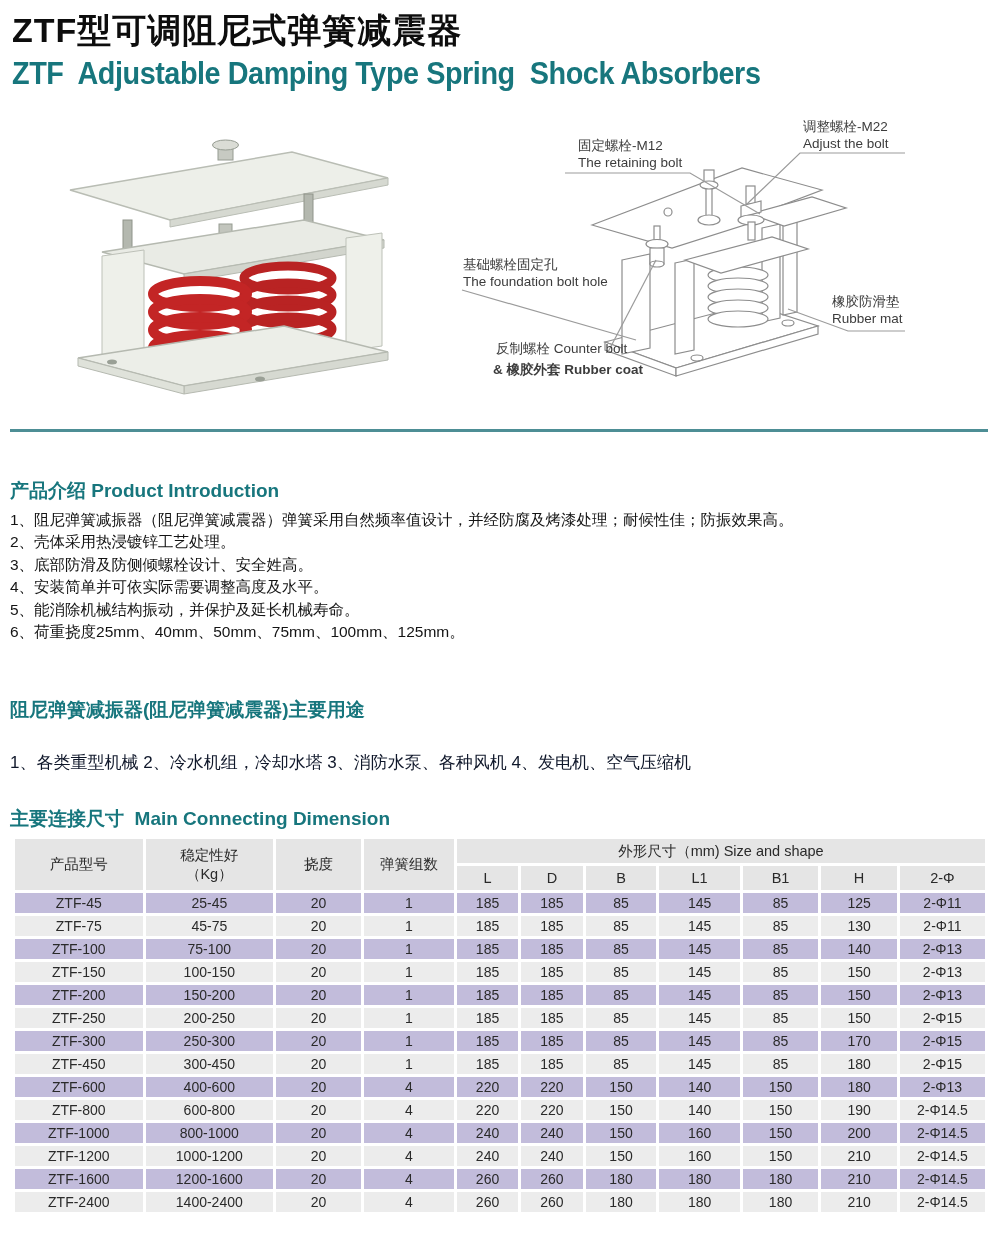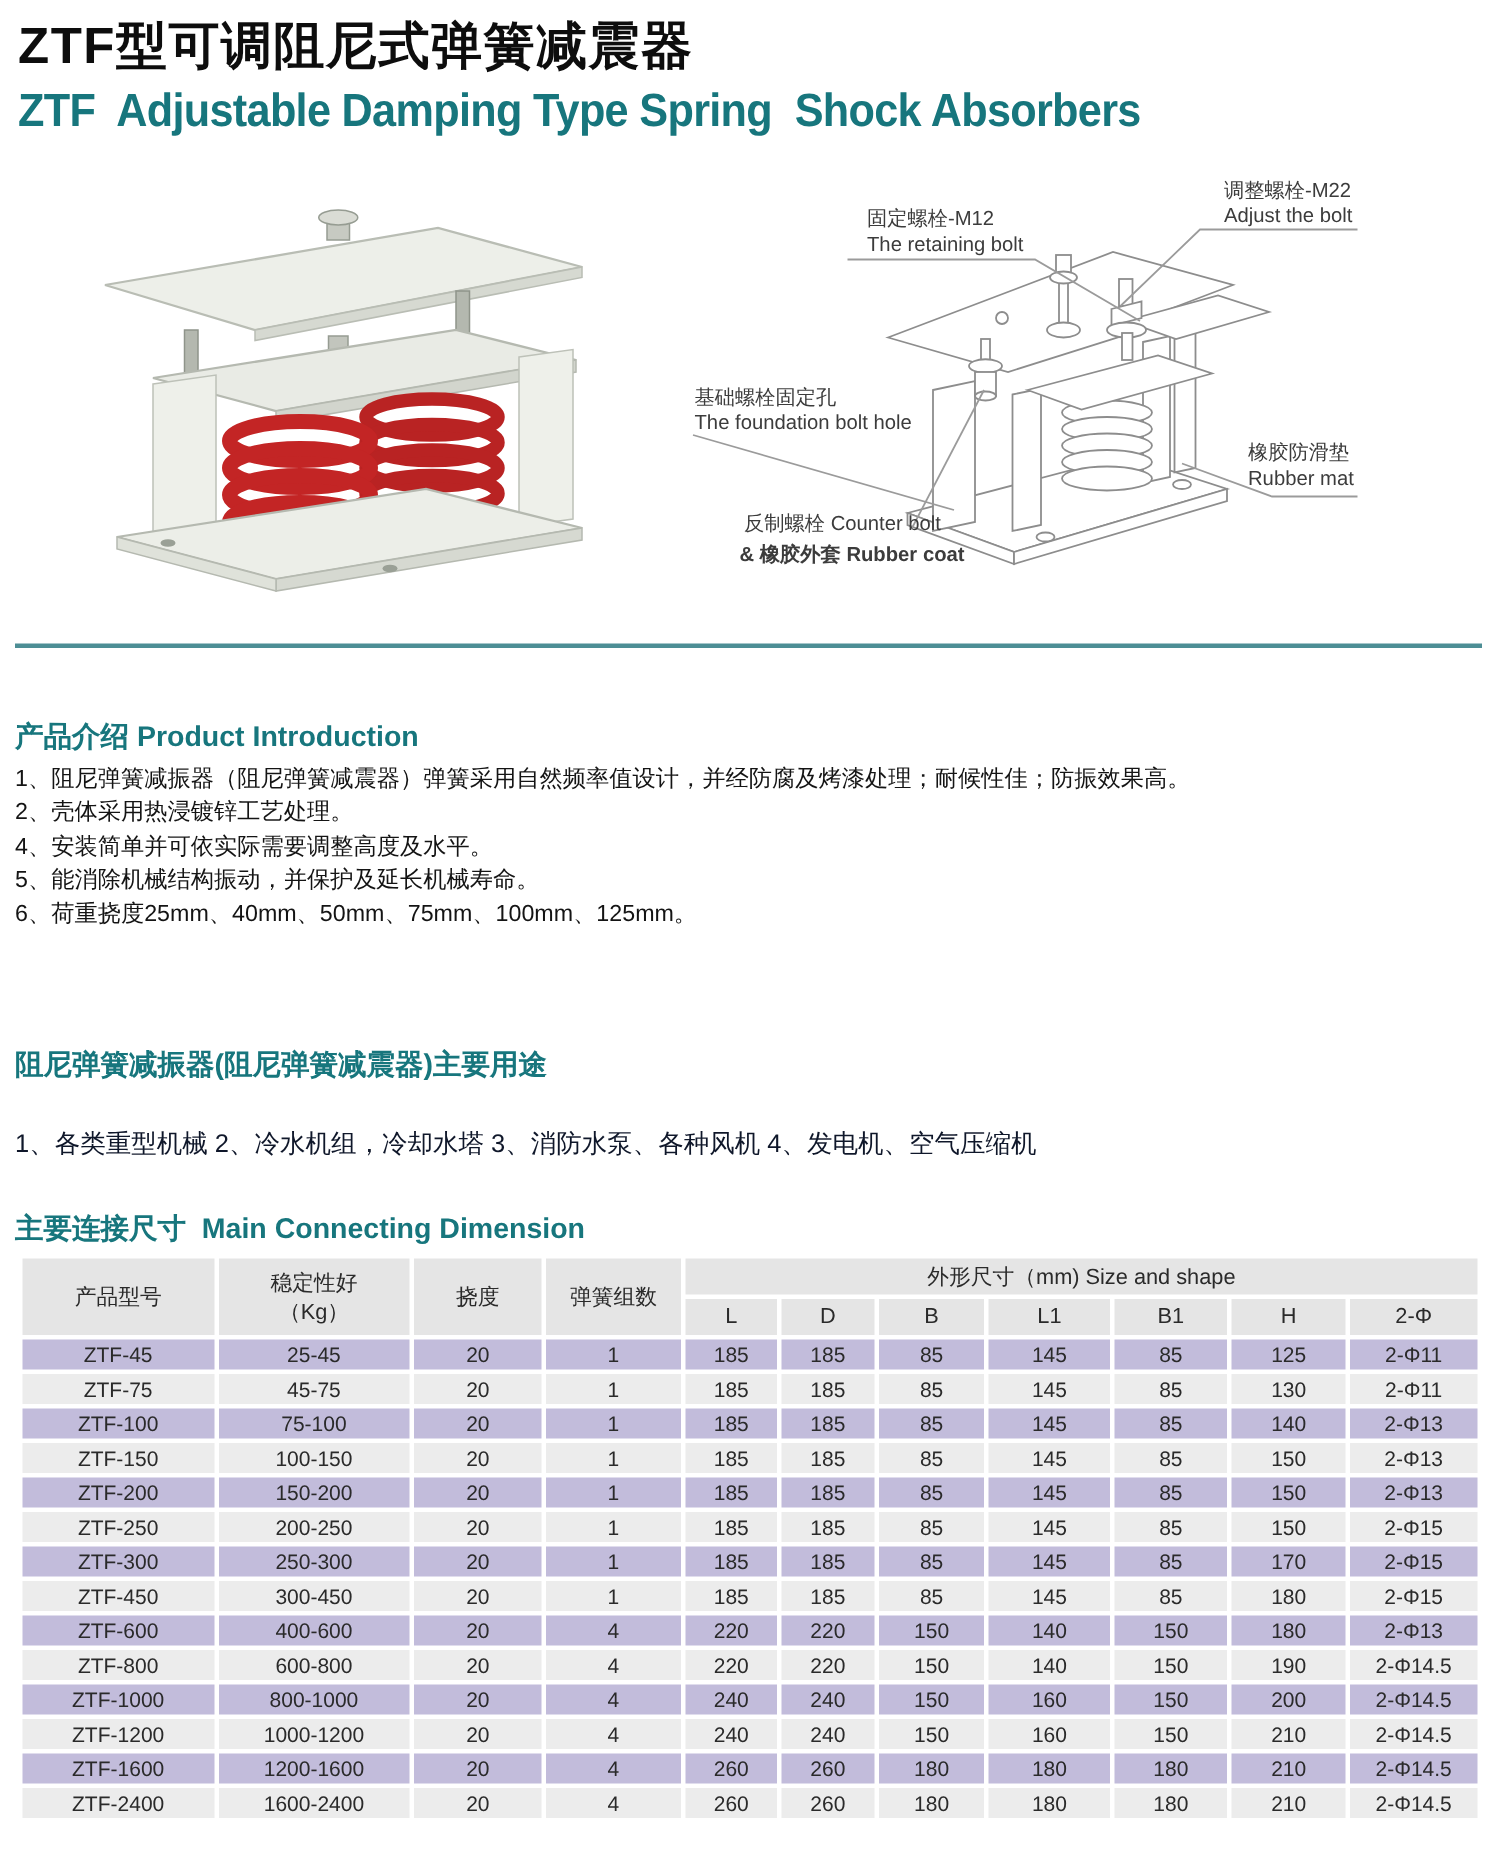--- a/index.html
+++ b/index.html
@@ -142,21 +142,21 @@
       <polyline points="455,43 350,43 297,94"></polyline>
       <polyline points="12,180 186,230"></polyline>
       <polyline points="158,242 206,150"></polyline>
       <polyline points="455,221 398,221 338,199"></polyline>
     </g>
   </svg>
   <div class="dlabel" style="left:128px; top:27px;">
     <div>固定螺栓-M12</div>
     <div>The retaining bolt</div>
   </div>
-  <div class="dlabel" style="left:366px; top:8px;">
+  <div class="dlabel" style="left:353px; top:8px;">
     <div>调整螺栓-M22</div>
     <div>Adjust the bolt</div>
   </div>
   <div class="dlabel" style="left:13px; top:146px;">
     <div>基础螺栓固定孔</div>
     <div>The foundation bolt hole</div>
   </div>
   <div class="dlabel" style="left:46px; top:230px;">反制螺栓 Counter bolt</div>
   <div class="dlabel" style="left:43px; top:251px;font-weight:bold;">&amp; 橡胶外套 Rubber coat</div>
   <div class="dlabel" style="left:382px; top:183px;">
@@ -165,20 +165,21 @@
   </div>
 </div>
 
 <div class="abs divider"></div>
 
 <div class="abs sec-head intro-head">产品介绍 Product Introduction</div>
 
 <div class="abs intro-body">
   <div>1、阻尼弹簧减振器（阻尼弹簧减震器）弹簧采用自然频率值设计，并经防腐及烤漆处理；耐候性佳；防振效果高。</div>
   <div>2、壳体采用热浸镀锌工艺处理。</div>
+  <div>3、底部防滑及防侧倾螺栓设计、安全姓高。</div>
   <div>4、安装简单并可依实际需要调整高度及水平。</div>
   <div>5、能消除机械结构振动，并保护及延长机械寿命。</div>
   <div>6、荷重挠度25mm、40mm、50mm、75mm、100mm、125mm。</div>
 </div>
 
 <div class="abs sec-head uses-head">阻尼弹簧减振器(阻尼弹簧减震器)主要用途</div>
 <div class="abs uses-line">1、各类重型机械 2、冷水机组，冷却水塔 3、消防水泵、各种风机 4、发电机、空气压缩机</div>
 
 <div class="abs sec-head dim-head">主要连接尺寸  Main Connecting Dimension</div>
 
@@ -383,21 +384,21 @@
           <td>260</td>
           <td>260</td>
           <td>180</td>
           <td>180</td>
           <td>180</td>
           <td>210</td>
           <td>2-Φ14.5</td>
         </tr>
         <tr>
           <td>ZTF-2400</td>
-          <td>1600-2400</td>
+          <td>1400-2400</td>
           <td>20</td>
           <td>4</td>
           <td>260</td>
           <td>260</td>
           <td>180</td>
           <td>180</td>
           <td>180</td>
           <td>210</td>
           <td>2-Φ14.5</td>
         </tr>

